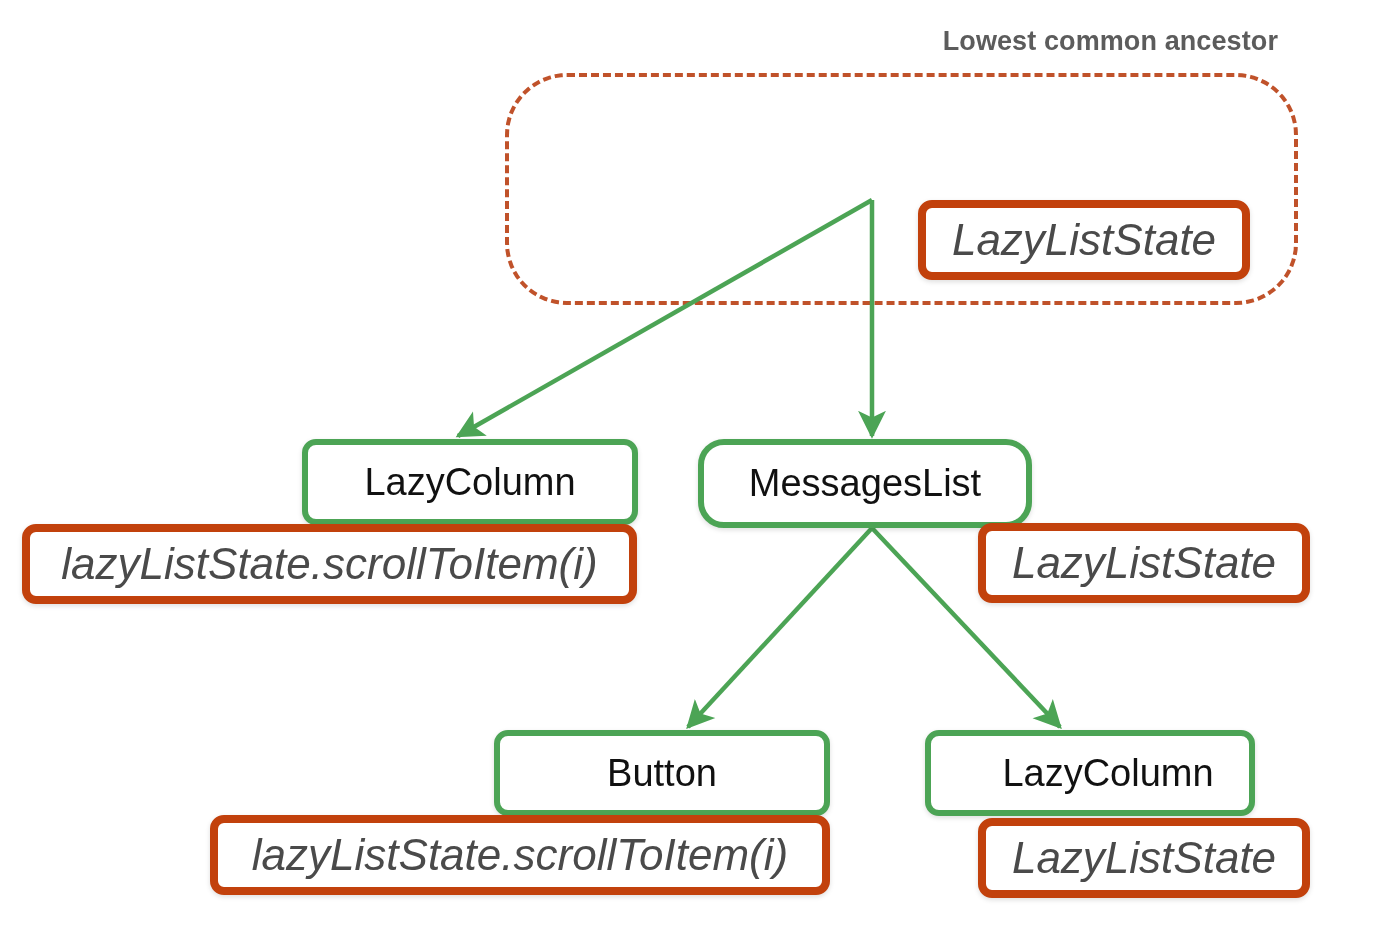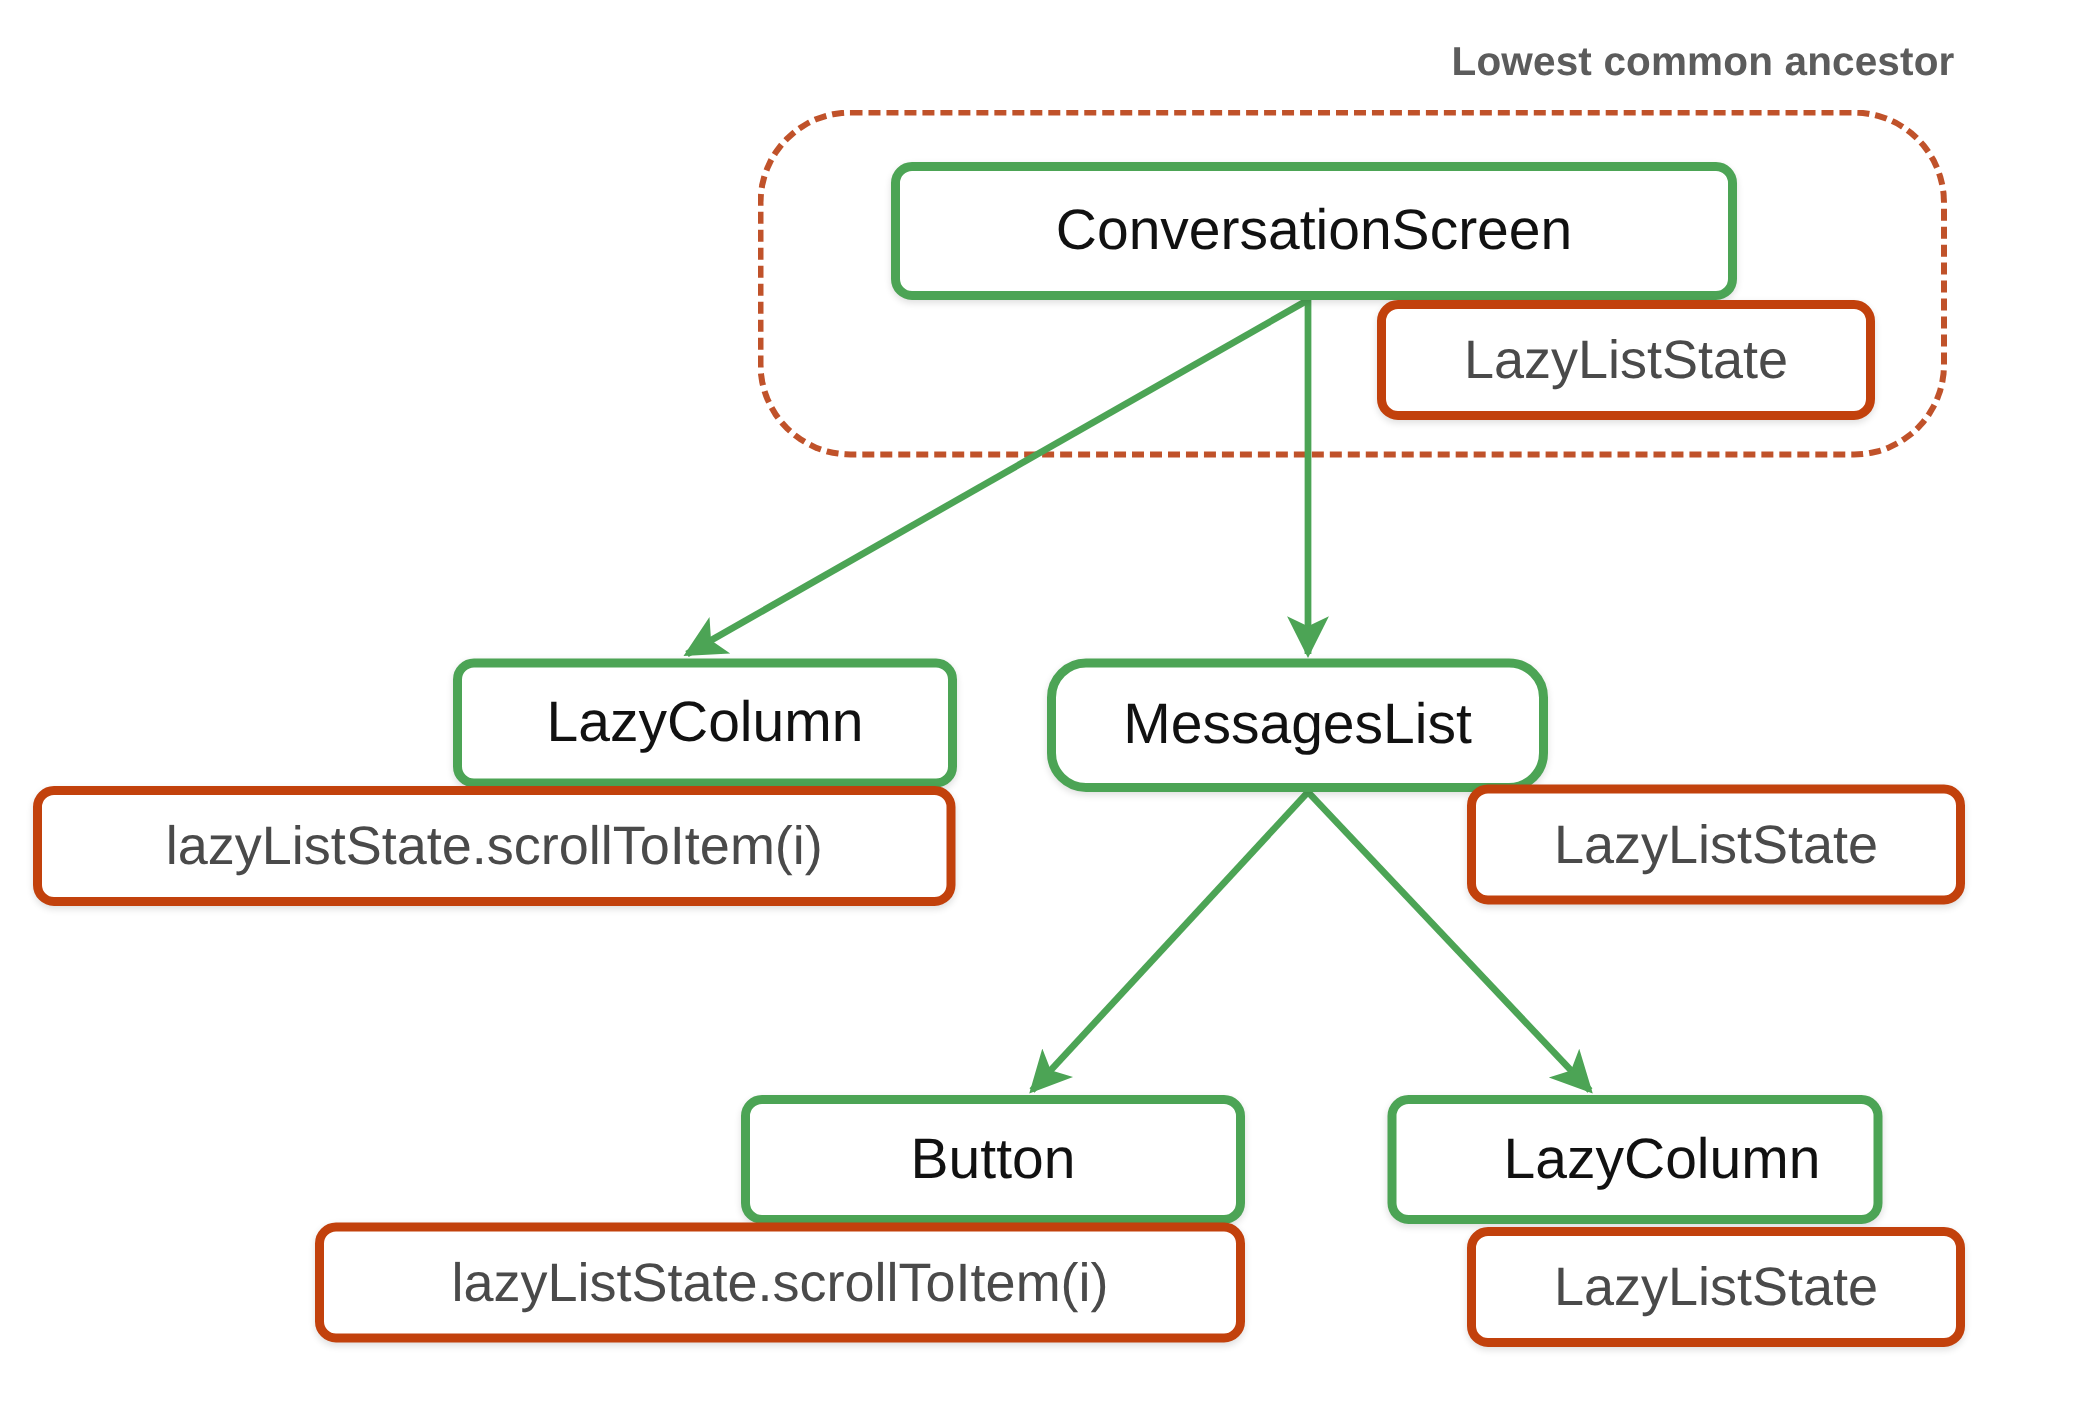--- a/index.html
+++ b/index.html
@@ -56,51 +56,51 @@
     white-space: nowrap;
   }
   .node-green {
     border: 6px solid #4ca455;
     border-radius: 14px;
     color: #111111;
     font-size: 38px;
     box-shadow: 0 2px 5px rgba(0,0,0,0.13);
   }
   .node-yellow {
-    border: 6px solid #c2410c;
+    border: 8px solid #c2410c;
     border-radius: 14px;
     color: #4a4a4a;
-    font-size: 36px;
+    font-size: 44px;
     box-shadow: 0 2px 5px rgba(0,0,0,0.13);
+    font-style: italic;
   }
 </style>
 </head>
 <body>
 
 <div id="canvas">
 
-  <div class="caption" style="right:85px; top:26px;margin-left:12px;">Lowest common ancestor</div>
+  <div class="caption" style="right:110px; top:26px;margin-left:12px;">Lowest common ancestor</div>
 
   <div class="dashed-region" style="left:505px; top:73px; width:793px; height:232px;"></div>
 
   <svg id="arrow-layer" viewBox="0 0 1388 942">
     <defs>
       <marker id="ah" markerWidth="7" markerHeight="7" refX="5.6" refY="3.5" orient="auto" markerUnits="strokeWidth">
         <path d="M0,0.4 L6.2,3.5 L0,6.6 L1.5,3.5 Z" fill="#4ca455"></path>
       </marker>
     </defs>
     <g stroke="#4ca455" stroke-width="4.5" fill="none" marker-end="url(#ah)">
       <line x1="872" y1="200" x2="458" y2="436"></line>
       <line x1="872" y1="200" x2="872" y2="436"></line>
       <line x1="872" y1="528" x2="688" y2="727"></line>
       <line x1="872" y1="528" x2="1060" y2="727"></line>
     </g>
   </svg>
 
-  <div class="node node-green" style="left:594px; top:108px; width:564px; height:92px; z-index:5;">ConversationScreen</div>
 
   <div class="node node-yellow" style="left:918px; top:200px; width:332px; height:80px; z-index:6;">LazyListState</div>
 
   <div class="node node-green" style="left:302px; top:439px; width:336px; height:86px; z-index:5;">LazyColumn</div>
 
   <div class="node node-yellow" style="left:22px; top:524px; width:615px; height:80px; z-index:6;">lazyListState.scrollToItem(i)</div>
 
   <div class="node node-green" style="left:698px; top:439px; width:334px; height:89px; z-index:5;border-radius:26px;">MessagesList</div>
 
   <div class="node node-yellow" style="left:978px; top:523px; width:332px; height:80px; z-index:6;">LazyListState</div>

